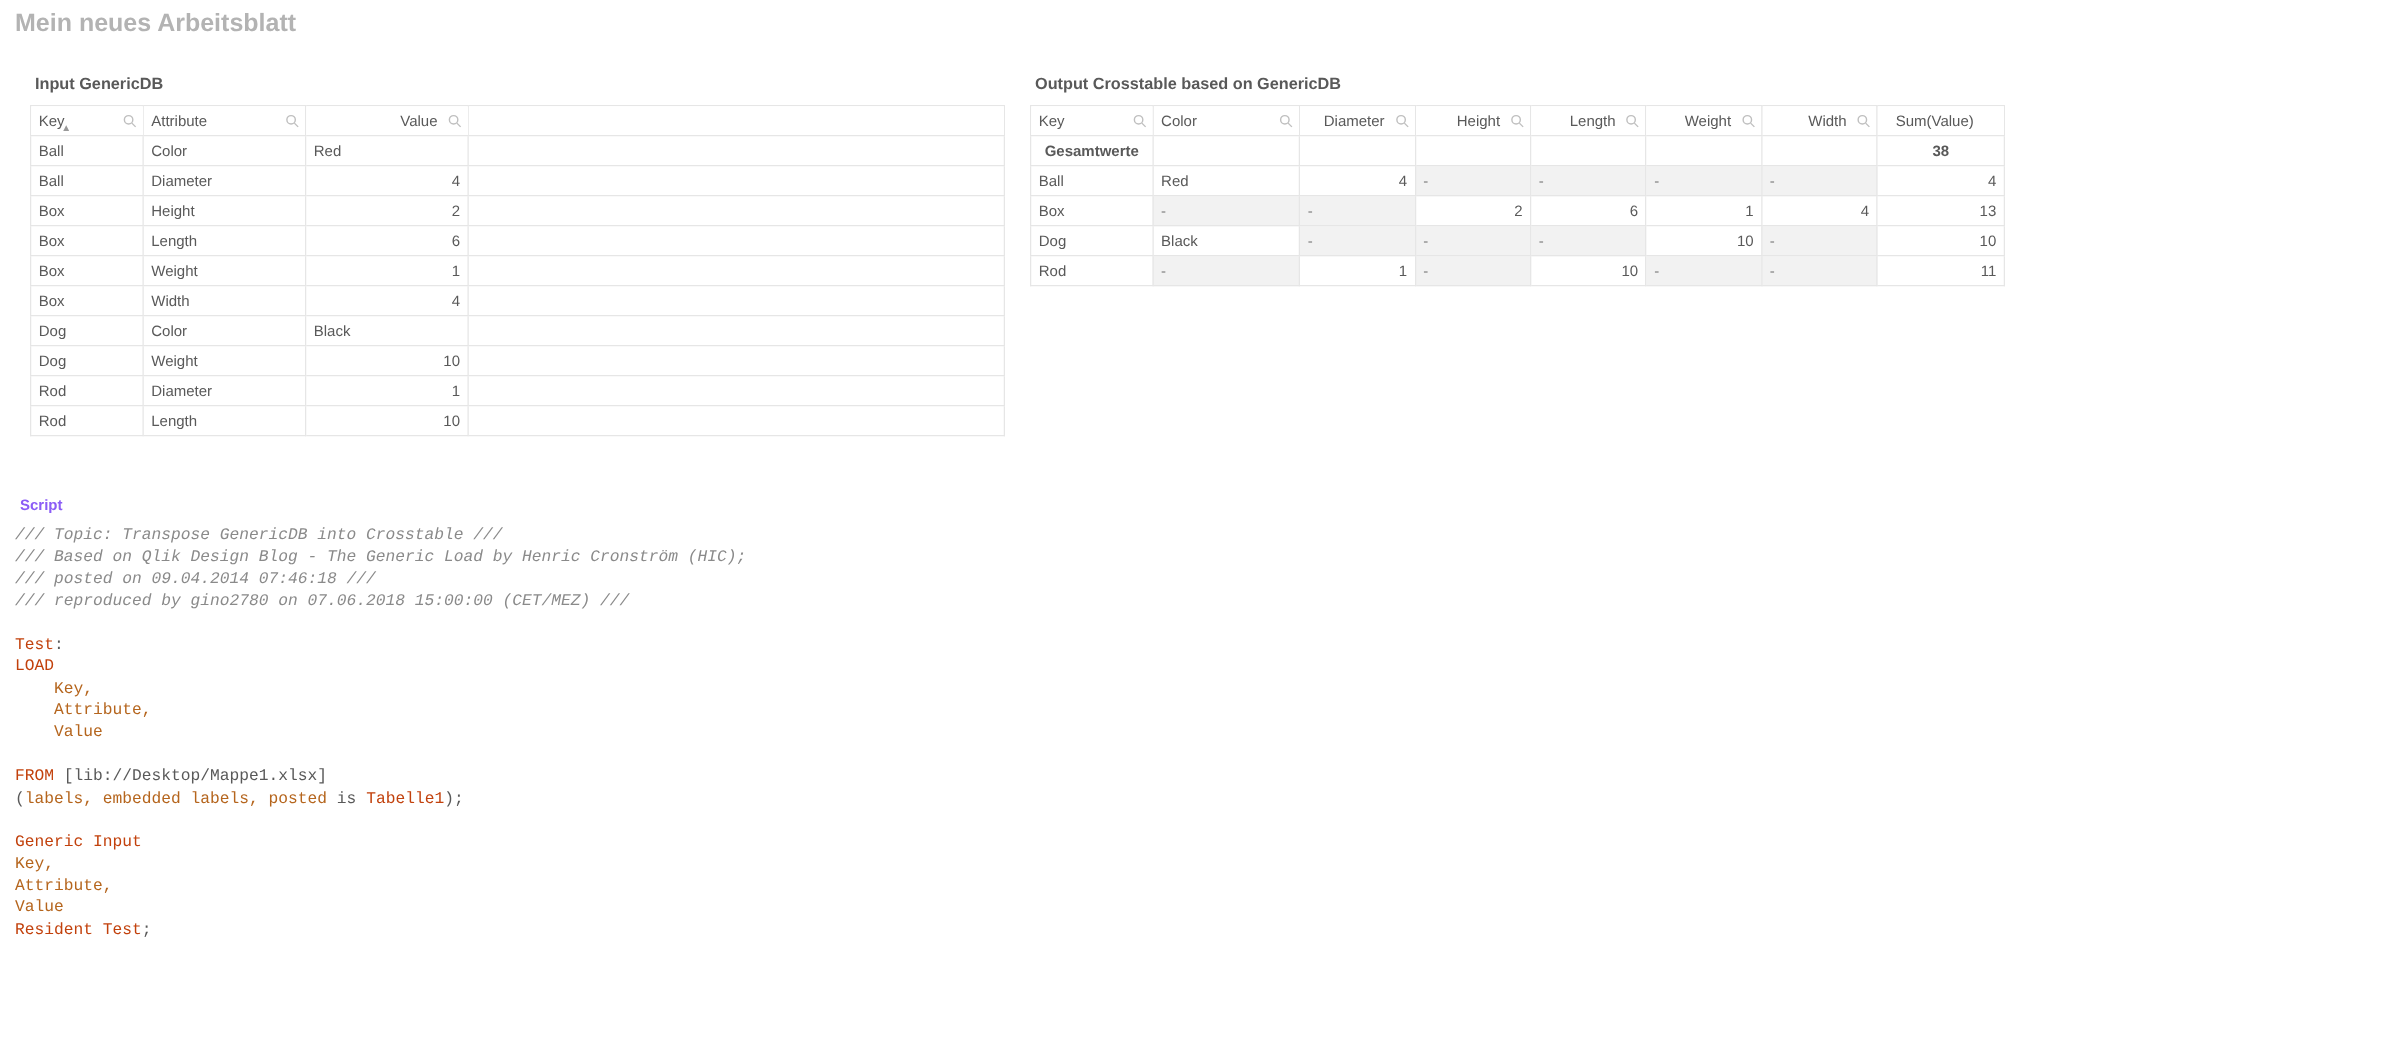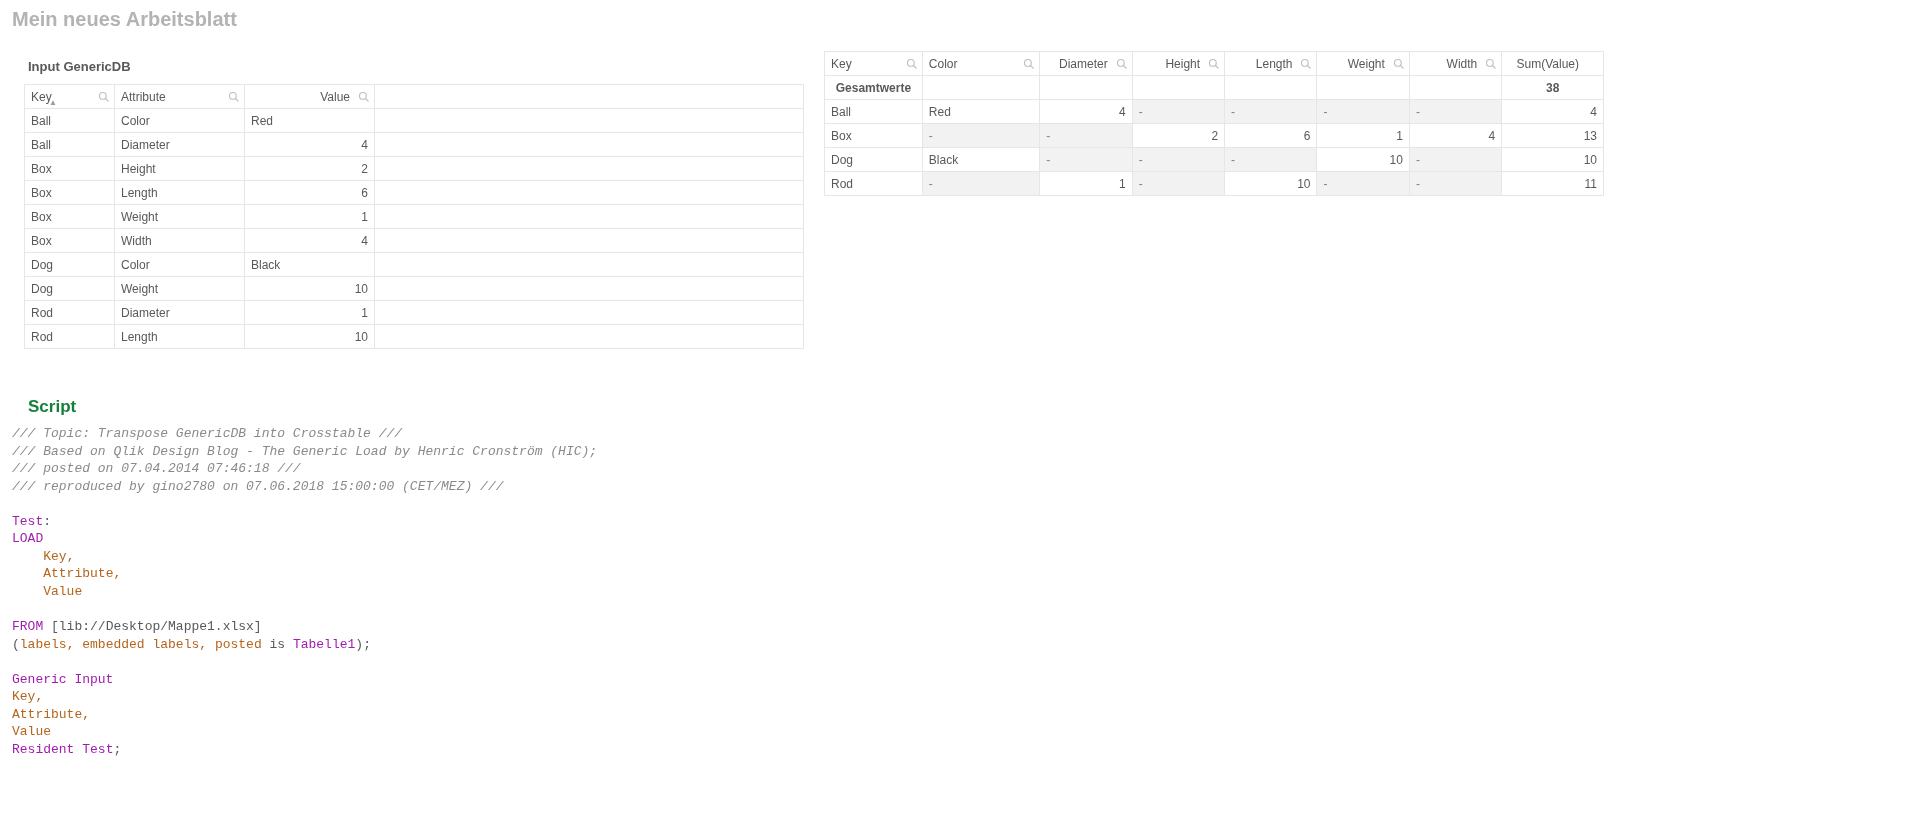--- a/index.html
+++ b/index.html
@@ -28,24 +28,24 @@
 .col-key { width: 90px; }
 .col-attr { width: 130px; }
 .col-val { width: 130px; }
 
 
 .ocol-key { width: 90px; }
 .ocol-color { width: 108px; }
 .ocol-n { width: 85px; }
 .ocol-sum { width: 85px; }
 
-.script-title { font-size: 17px; font-weight: 700; color: #15803d; margin: 48px 0 8px 20px; }
+.script-title { font-size: 12px; font-weight: 700; color: #8b5cf6; margin: 48px 0 8px 8px; }
 pre.script { font-family: "Courier New", monospace; font-size: 13px; line-height: 1.35; white-space: pre; margin-left: 4px; }
 .c-comment { color: #8a8a8a; font-style: italic; }
-.c-kw { color: #a21caf; }
+.c-kw { color: #c2410c; }
 .c-id { color: #b5651d; }
 .c-punct { color: #b5651d; }
 .c-text { color: #595959; }
 </style>
 </head>
 <body>
 
 <div class="page-title">Mein neues Arbeitsblatt</div>
 
 <div class="row">
@@ -139,20 +139,21 @@
             <td class="dim">Rod</td>
             <td class="dim">Length</td>
             <td class="num">10</td>
             <td></td>
           </tr>
         </tbody>
     </table>
   </div>
 
   <div class="panel output-panel">
+    <div class="panel-title">Output Crosstable based on GenericDB</div>
     <table>
       <thead>
         <tr>
           <th class="ocol-key">
             <span class="label-wrap">Key</span>
             <span class="search-icon"><svg viewBox="0 0 16 16">
                   <circle cx="6.5" cy="6.5" r="4.5" fill="none" stroke="#808080" stroke-width="1.5"></circle>
                   <line x1="10" y1="10" x2="14" y2="14" stroke="#808080" stroke-width="1.5"></line>
                 </svg></span>
           </th>
@@ -255,21 +256,21 @@
             <td class="num">11</td>
           </tr>
         </tbody>
     </table>
   </div>
 </div>
 
 <div class="script-title">Script</div>
 <pre class="script" id="script-pre"><span class="c-comment">/// Topic: Transpose GenericDB into Crosstable ///</span>
 <span class="c-comment">/// Based on Qlik Design Blog - The Generic Load by Henric Cronström (HIC);</span>
-<span class="c-comment">/// posted on 07.04.2014 07:46:18 ///</span>
+<span class="c-comment">/// posted on 09.04.2014 07:46:18 ///</span>
 <span class="c-comment">/// reproduced by gino2780 on 07.06.2018 15:00:00 (CET/MEZ) ///</span>
 
 <span class="c-kw">Test</span><span class="c-text">:</span>
 <span class="c-kw">LOAD</span>
 <span class="c-text">    </span><span class="c-id">Key</span><span class="c-punct">,</span>
 <span class="c-text">    </span><span class="c-id">Attribute</span><span class="c-punct">,</span>
 <span class="c-text">    </span><span class="c-id">Value</span>
 
 <span class="c-kw">FROM</span><span class="c-text"> [lib://Desktop/Mappe1.xlsx]</span>
 <span class="c-text">(</span><span class="c-id">labels</span><span class="c-punct">, </span><span class="c-id">embedded labels</span><span class="c-punct">, </span><span class="c-id">posted</span><span class="c-text"> is </span><span class="c-kw">Tabelle1</span><span class="c-text">);</span>

